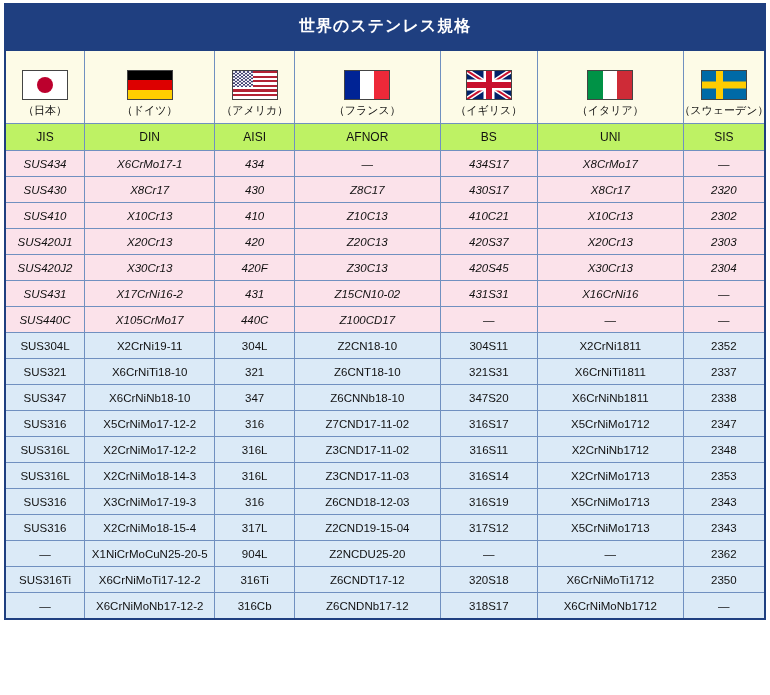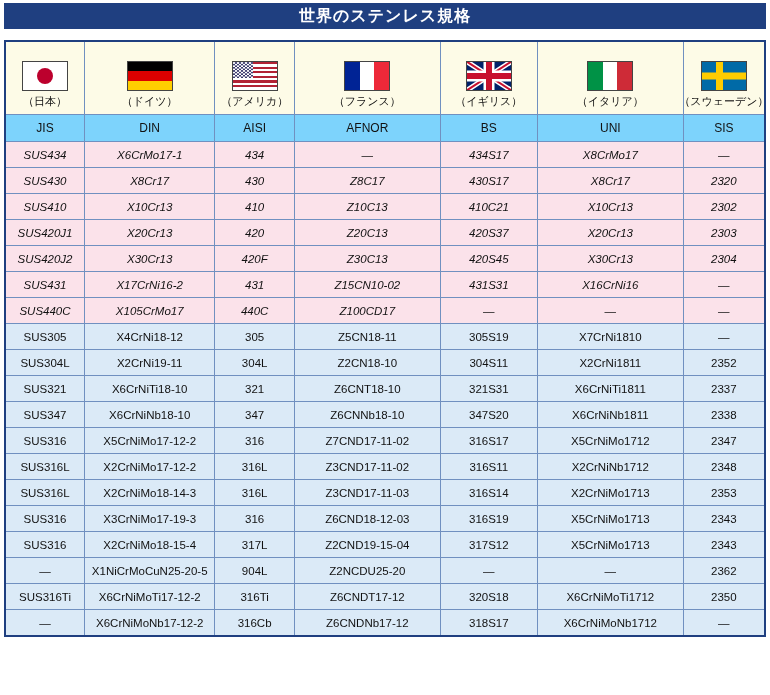--- a/index.html
+++ b/index.html
@@ -14,22 +14,22 @@
     -webkit-font-smoothing: antialiased;
   }
   .page {
     width: 770px;
     height: 695px;
     position: relative;
     overflow: hidden;
     background: #ffffff;
   }
   .title-bar {
-    height: 26px;
-    margin: 3px 4px 11px 4px;
+    height: 46px;
+    margin: 3px 4px 0 4px;
     background: #1f3f80;
     color: #ffffff;
     font-size: 16px;
     font-weight: bold;
     display: flex;
     align-items: center;
     justify-content: center;
     letter-spacing: 1px;
   }
   table.spec {
@@ -70,21 +70,21 @@
     flex-direction: column;
     align-items: center;
     justify-content: center;
     gap: 3px;
   }
   .country-label {
     font-size: 11px;
     color: #111;
   }
   tr.code-row td {
-    background: #7dd3fc;
+    background: #bef264;
     height: 26px;
     font-size: 12px;
   }
   tr.pink td { background: #fbe2ea; font-style: italic; }
   tr.blue td { background: #dbeaf7; }
 
   
   .flag {
     width: 46px;
     height: 30px;
@@ -301,29 +301,20 @@
         <tr class="pink">
           <td>SUS440C</td>
           <td>X105CrMo17</td>
           <td>440C</td>
           <td>Z100CD17</td>
           <td>—</td>
           <td>—</td>
           <td>—</td>
         </tr>
         <tr class="blue">
-          <td>SUS305</td>
-          <td>X4CrNi18-12</td>
-          <td>305</td>
-          <td>Z5CN18-11</td>
-          <td>305S19</td>
-          <td>X7CrNi1810</td>
-          <td>—</td>
-        </tr>
-        <tr class="blue">
           <td>SUS304L</td>
           <td>X2CrNi19-11</td>
           <td>304L</td>
           <td>Z2CN18-10</td>
           <td>304S11</td>
           <td>X2CrNi1811</td>
           <td>2352</td>
         </tr>
         <tr class="blue">
           <td>SUS321</td>

